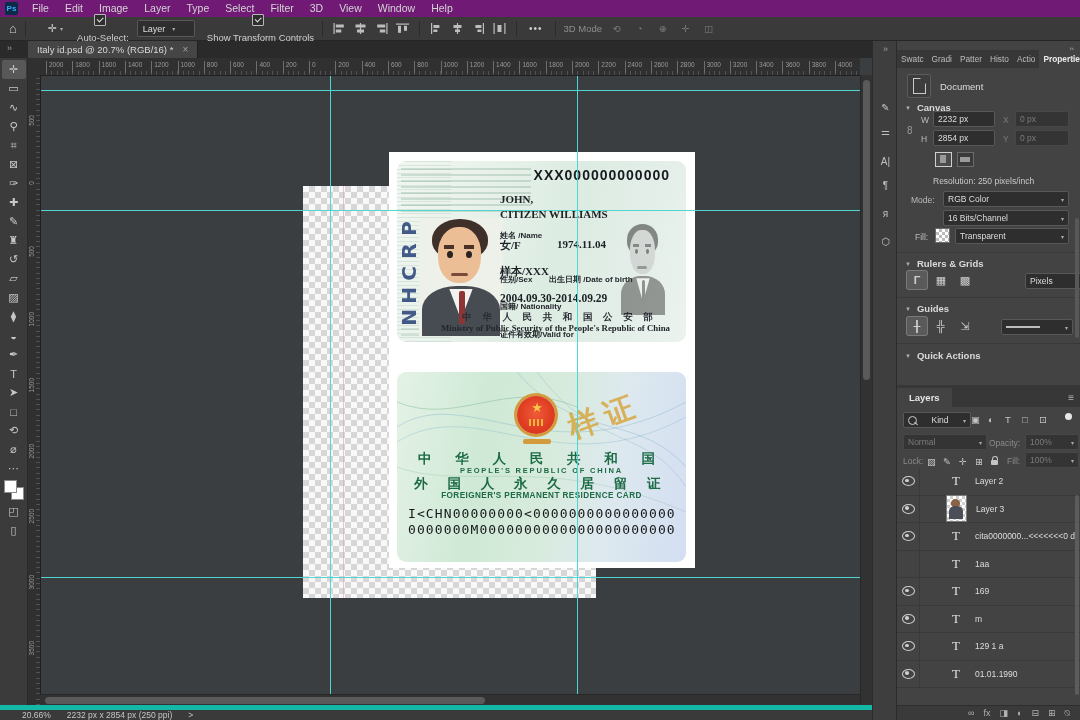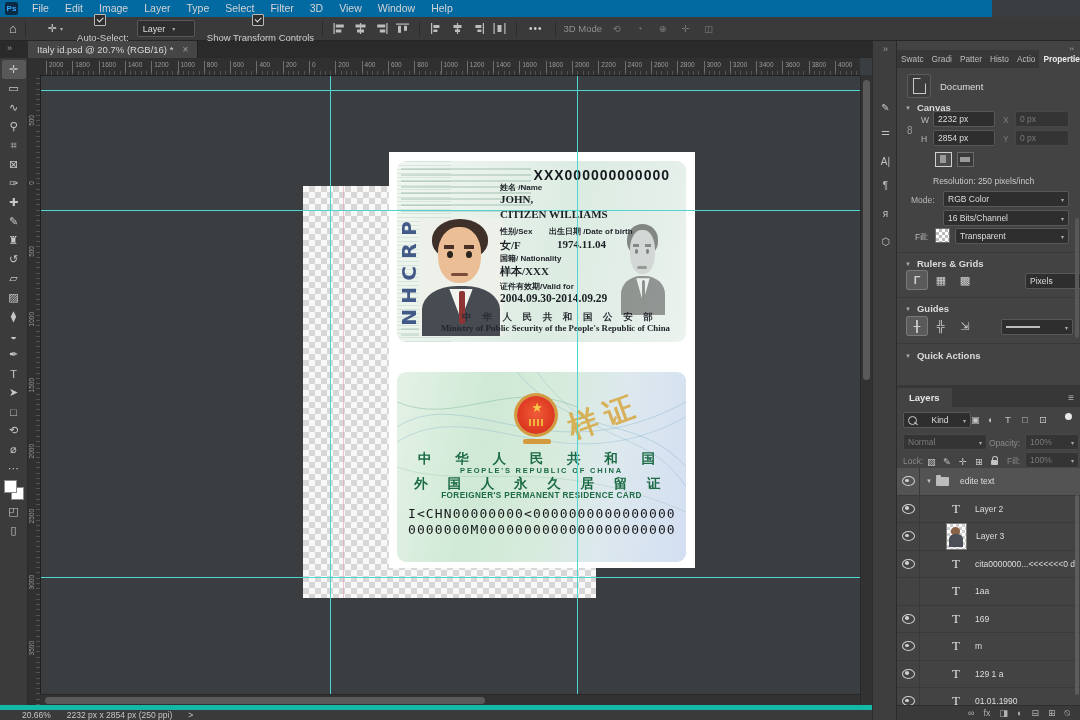--- a/index.html
+++ b/index.html
@@ -1,19 +1,19 @@
 <!DOCTYPE html>
 <html><head>
 <meta charset="utf-8">
 <style>
   html,body{margin:0;padding:0;background:#222;}
   #app{position:relative;width:1080px;height:720px;background:#3a3e40;overflow:hidden;
        font-family:"Liberation Sans","DejaVu Sans",sans-serif;-webkit-font-smoothing:antialiased;}
   
-  #menubar{position:absolute;left:0;top:0;width:992px;height:17px;background:#0369a1;border-bottom:1px solid #ef4444;display:flex;align-items:center;z-index:30;}
+  #menubar{position:absolute;left:0;top:0;width:1080px;height:17px;background:#701a75;border-bottom:1px solid #ef4444;display:flex;align-items:center;z-index:30;}
   .pslogo{width:13px;height:13px;margin:0 6px 0 5px;background:#0a2c47;color:#36a9ff;font-size:8px;font-weight:bold;display:flex;align-items:center;justify-content:center;border-radius:2px;}
   .menu-item{padding:0 8px;font-size:10.5px;color:#d4d4d4;line-height:17px;}
   
   #optionsbar{position:absolute;left:0;top:17px;width:1080px;height:23px;background:#3a3a3a;border-bottom:1px solid #262626;display:flex;align-items:center;font-size:9.5px;color:#cfcfcf;z-index:30;}
   .osep{width:1px;height:16px;background:#2b2b2b;margin:0 8px;flex:0 0 auto;}
   .home-ic{font-size:13px;margin-left:9px;color:#d0d0d0;}
   .tool-chip{display:flex;align-items:center;gap:3px;margin-left:14px;}
   .tool-chip .g{font-size:11px;} .car{font-size:6px;color:#aaa;}
   .cb{width:10px;height:10px;border:1px solid #b9b9b9;background:#2e2e2e;border-radius:1px;position:relative;margin-right:5px;flex:0 0 auto;}
   .cb::after{content:'';position:absolute;left:2px;top:2px;width:5px;height:2.5px;border-left:1.5px solid #e6e6e6;border-bottom:1.5px solid #e6e6e6;transform:rotate(-45deg);}
@@ -62,21 +62,21 @@
   .p-brow{width:12%;height:3%;background:#4a3228;}
   .p-brow.l{left:30%;top:23%;} .p-brow.r{left:54%;top:23%;}
   .p-eye{width:7%;height:6%;background:#29241f;border-radius:50%;}
   .p-eye.l{left:33%;top:28%;} .p-eye.r{left:56%;top:28%;}
   .p-mouth{left:38%;top:47%;width:20%;height:2.5%;background:#7a4b3a;border-radius:2px;}
   .p-body{left:4%;top:58%;width:92%;height:44%;background:#474b52;border-radius:45% 45% 0 0;}
   .p-shirt{left:36%;top:60%;width:28%;height:26%;background:#f2f2ee;clip-path:polygon(0 0,100% 0,50% 100%);}
   .p-tie{left:47.5%;top:62%;width:7%;height:28%;background:#8e3434;border-radius:2px;}
   .ghost{filter:grayscale(1) opacity(.55);background:transparent;}
   .cf-serial{position:absolute;right:16px;top:6px;font-size:14px;font-weight:bold;letter-spacing:1px;color:#16191d;}
-  .cfl{position:absolute;left:103px;font-size:8px;font-weight:bold;color:#24272c;white-space:nowrap;}
+  .cfl{position:absolute;left:103px;font-size:8px;font-weight:bold;color:#24272c;white-space:nowrap;margin-top:48px;}
   .cfv{position:absolute;left:103px;font-family:"Liberation Serif","DejaVu Serif",serif;font-weight:bold;color:#1d2126;font-size:11px;white-space:nowrap;}
   .cf-authority-cn{position:absolute;left:44px;right:8px;top:150px;text-align:center;font-size:9.5px;letter-spacing:4px;color:#2a2d33;font-weight:bold;white-space:nowrap;}
   .cf-authority-en{position:absolute;left:30px;right:2px;top:162px;text-align:center;font-size:8.8px;font-family:"Liberation Serif","DejaVu Serif",serif;font-weight:bold;color:#23262b;white-space:nowrap;}
   .emblem{position:absolute;left:117px;top:22px;width:46px;height:52px;}
   .emblem .ring{position:absolute;left:3px;top:2px;width:38px;height:38px;border-radius:50%;background:radial-gradient(circle at 50% 45%,#ef5b39 0%,#df3b22 60%,#c92f18 100%);box-shadow:0 0 0 3px #d49a3e;}
   .emblem .star{position:absolute;left:0;top:6px;width:46px;text-align:center;color:#f7c948;font-size:13px;}
   .emblem .gate{position:absolute;left:15px;top:25px;width:16px;height:7px;background:repeating-linear-gradient(90deg,#f0b43e 0 2px,transparent 2px 4px);}
   .emblem .base{position:absolute;left:9px;bottom:2px;width:28px;height:5px;background:#d49a3e;border-radius:2px;}
   .stamp{position:absolute;left:170px;top:24px;font-size:30px;font-weight:bold;color:rgba(214,160,48,.78);transform:rotate(-20deg);letter-spacing:8px;white-space:nowrap;}
   .cb-cn{position:absolute;left:0;right:0;top:78px;text-align:center;font-size:13.5px;font-weight:bold;letter-spacing:10px;color:#1c6b45;white-space:nowrap;}
@@ -630,28 +630,20 @@
           <span class="car">▾</span>
       </div>
       <span class="graylab" style="left:6px;top:71px;">Lock:</span>
       <span id="lock-icons"><span class="lfico" style="left:30px;top:71px;">▨</span><span class="lfico" style="left:46px;top:71px;">✎</span><span class="lfico" style="left:62px;top:71px;">✛</span><span class="lfico" style="left:78px;top:71px;">⊞</span><span class="lfico" style="left:94px;top:71px;"><span class="mini-lock"></span></span></span>
       <span class="graylab" style="left:110px;top:71px;">Fill:</span>
       <div class="pf dim" style="left:128px;top:67px;width:44px;">
         <span>100%</span>
           <span class="car">▾</span>
       </div>
       <div id="layers-list">
-          <div class="lrow sel">
-            <span class="eyebox">
-              <span class="eye"></span>
-            </span>
-            <span class="twisty">▼</span>
-            <span class="folder-ic"></span>
-            <span class="lname">edite text</span>
-          </div>
           <div class="lrow">
             <span class="eyebox">
               <span class="eye"></span>
             </span>
             <span class="t-thumb">T</span>
             <span class="lname">Layer 2</span>
           </div>
           <div class="lrow">
             <span class="eyebox">
               <span class="eye"></span>

